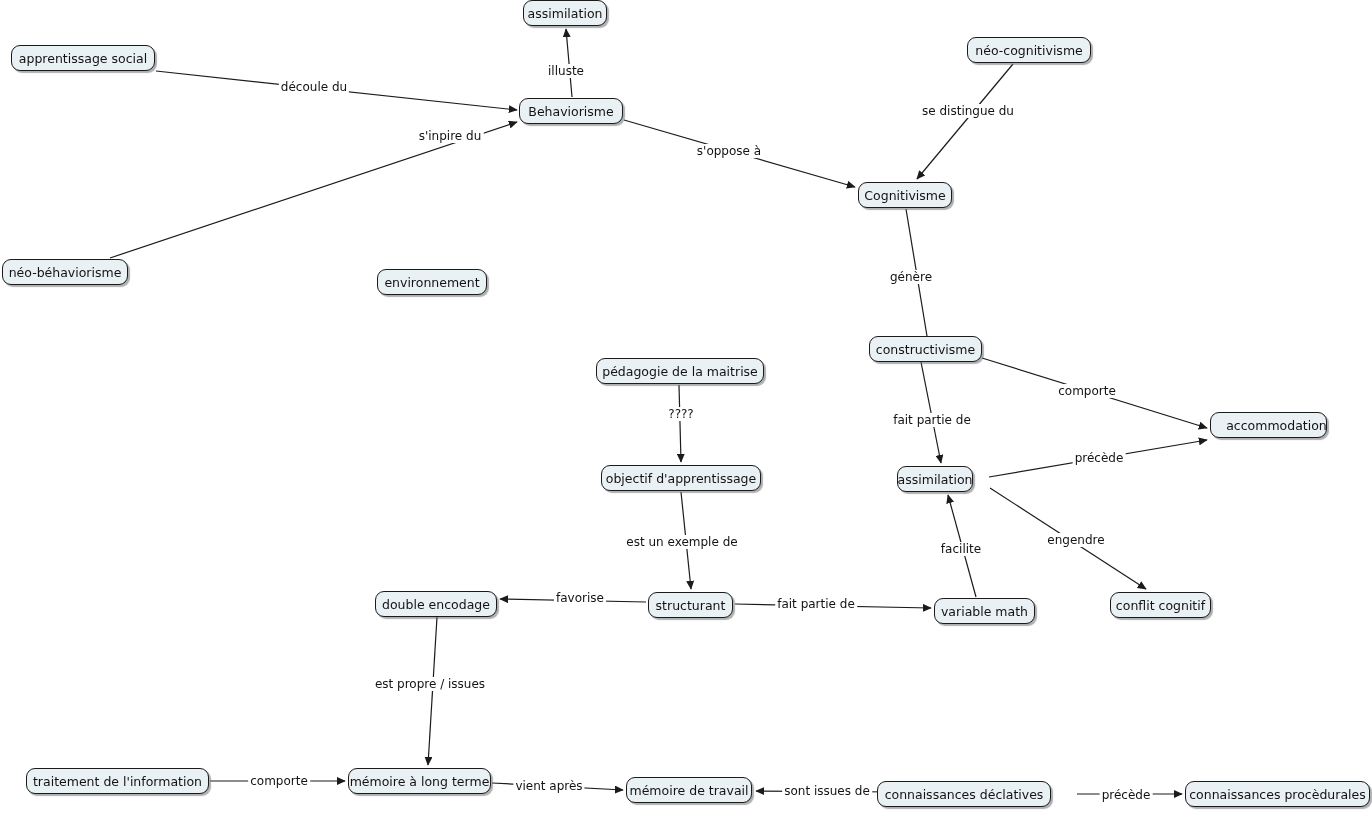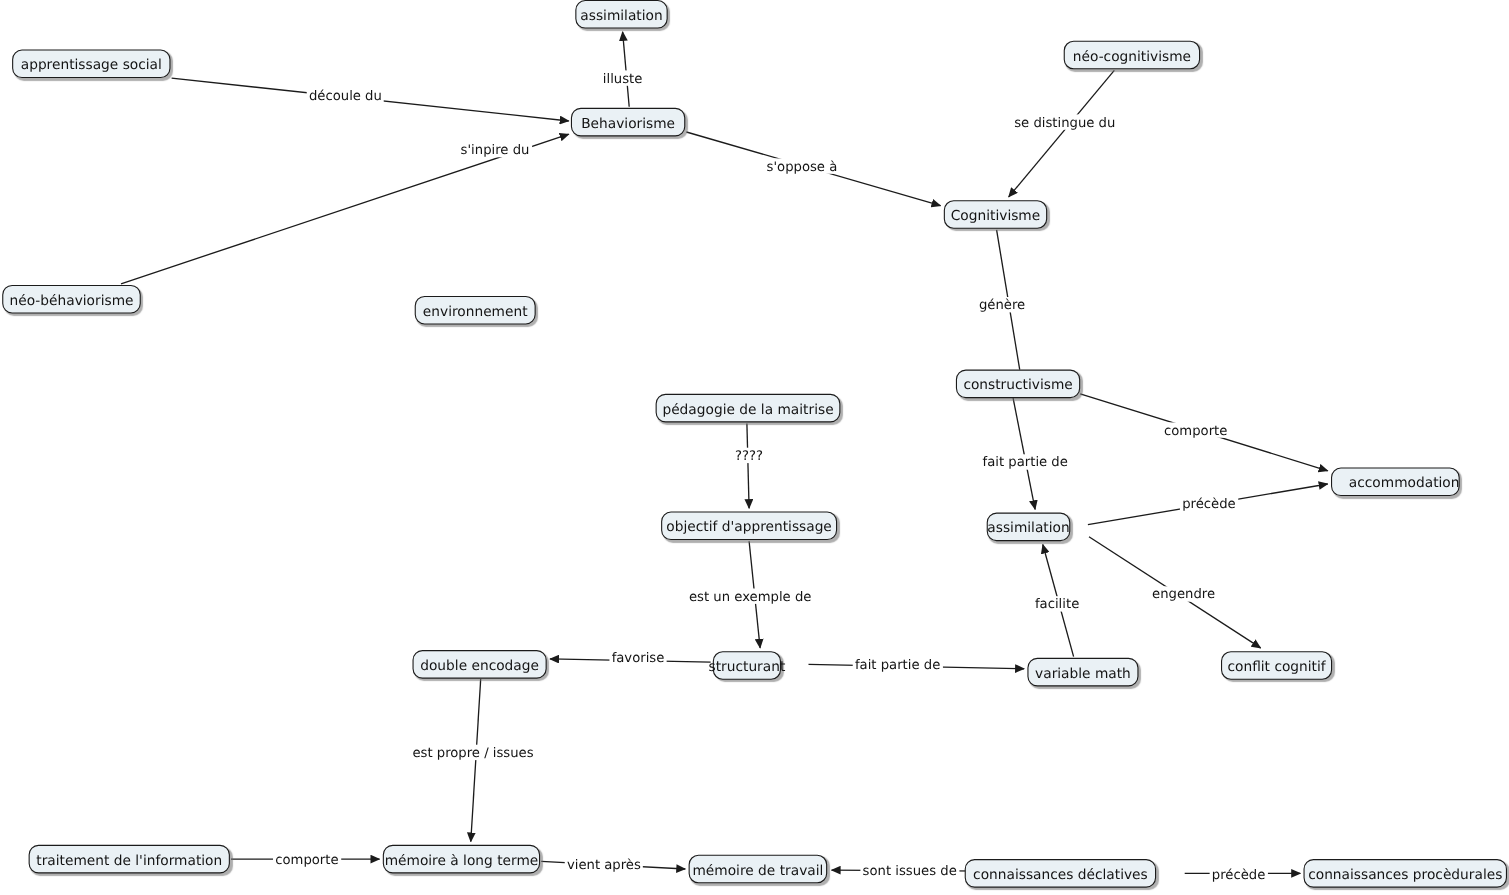--- a/index.html
+++ b/index.html
@@ -94,26 +94,26 @@
   <div id="node-layer">
       <div class="node" style="left: 11px; top: 45px; width: 144px;">apprentissage social</div>
       <div class="node" style="left: 523px; top: 0px; width: 84px;">assimilation</div>
       <div class="node" style="left: 519px; top: 98px; width: 104px;">Behaviorisme</div>
       <div class="node" style="left: 967px; top: 37px; width: 124px;">néo-cognitivisme</div>
       <div class="node" style="left: 2px; top: 259px; width: 126px;">néo-béhaviorisme</div>
       <div class="node" style="left: 858px; top: 182px; width: 94px;">Cognitivisme</div>
       <div class="node" style="left: 377px; top: 269px; width: 110px;">environnement</div>
       <div class="node" style="left: 869px; top: 336px; width: 113px;">constructivisme</div>
       <div class="node" style="left: 596px; top: 358px; width: 168px;">pédagogie de la maitrise</div>
-      <div class="node" style="left: 1210px; top: 425px; width: 117px; padding-left: 26px;">accommodation</div>
+      <div class="node" style="left: 1210px; top: 412px; width: 117px; padding-left: 26px;">accommodation</div>
       <div class="node" style="left: 601px; top: 465px; width: 160px;">objectif d'apprentissage</div>
       <div class="node" style="left: 897px; top: 466px; width: 76px;">assimilation</div>
       <div class="node" style="left: 1110px; top: 592px; width: 101px;">conflit cognitif</div>
       <div class="node" style="left: 375px; top: 591px; width: 122px;">double encodage</div>
-      <div class="node" style="left: 648px; top: 592px; width: 62px;">structurant</div>
+      <div class="node" style="left: 648px; top: 592px; width: 85px;">structurant</div>
       <div class="node" style="left: 934px; top: 598px; width: 101px;">variable math</div>
       <div class="node" style="left: 26px; top: 768px; width: 183px;">traitement de l'information</div>
       <div class="node" style="left: 348px; top: 768px; width: 143px;">mémoire à long terme</div>
       <div class="node" style="left: 626px; top: 777px; width: 126px;">mémoire de travail</div>
       <div class="node" style="left: 877px; top: 781px; width: 174px;">connaissances déclatives</div>
       <div class="node" style="left: 1185px; top: 781px; width: 185px;">connaissances procèdurales</div>
     </div>
   <div id="label-layer">
       <div class="edge-label" style="left: 314px; top: 87px;">découle du</div>
       <div class="edge-label" style="left: 566px; top: 71px;">illuste</div>

